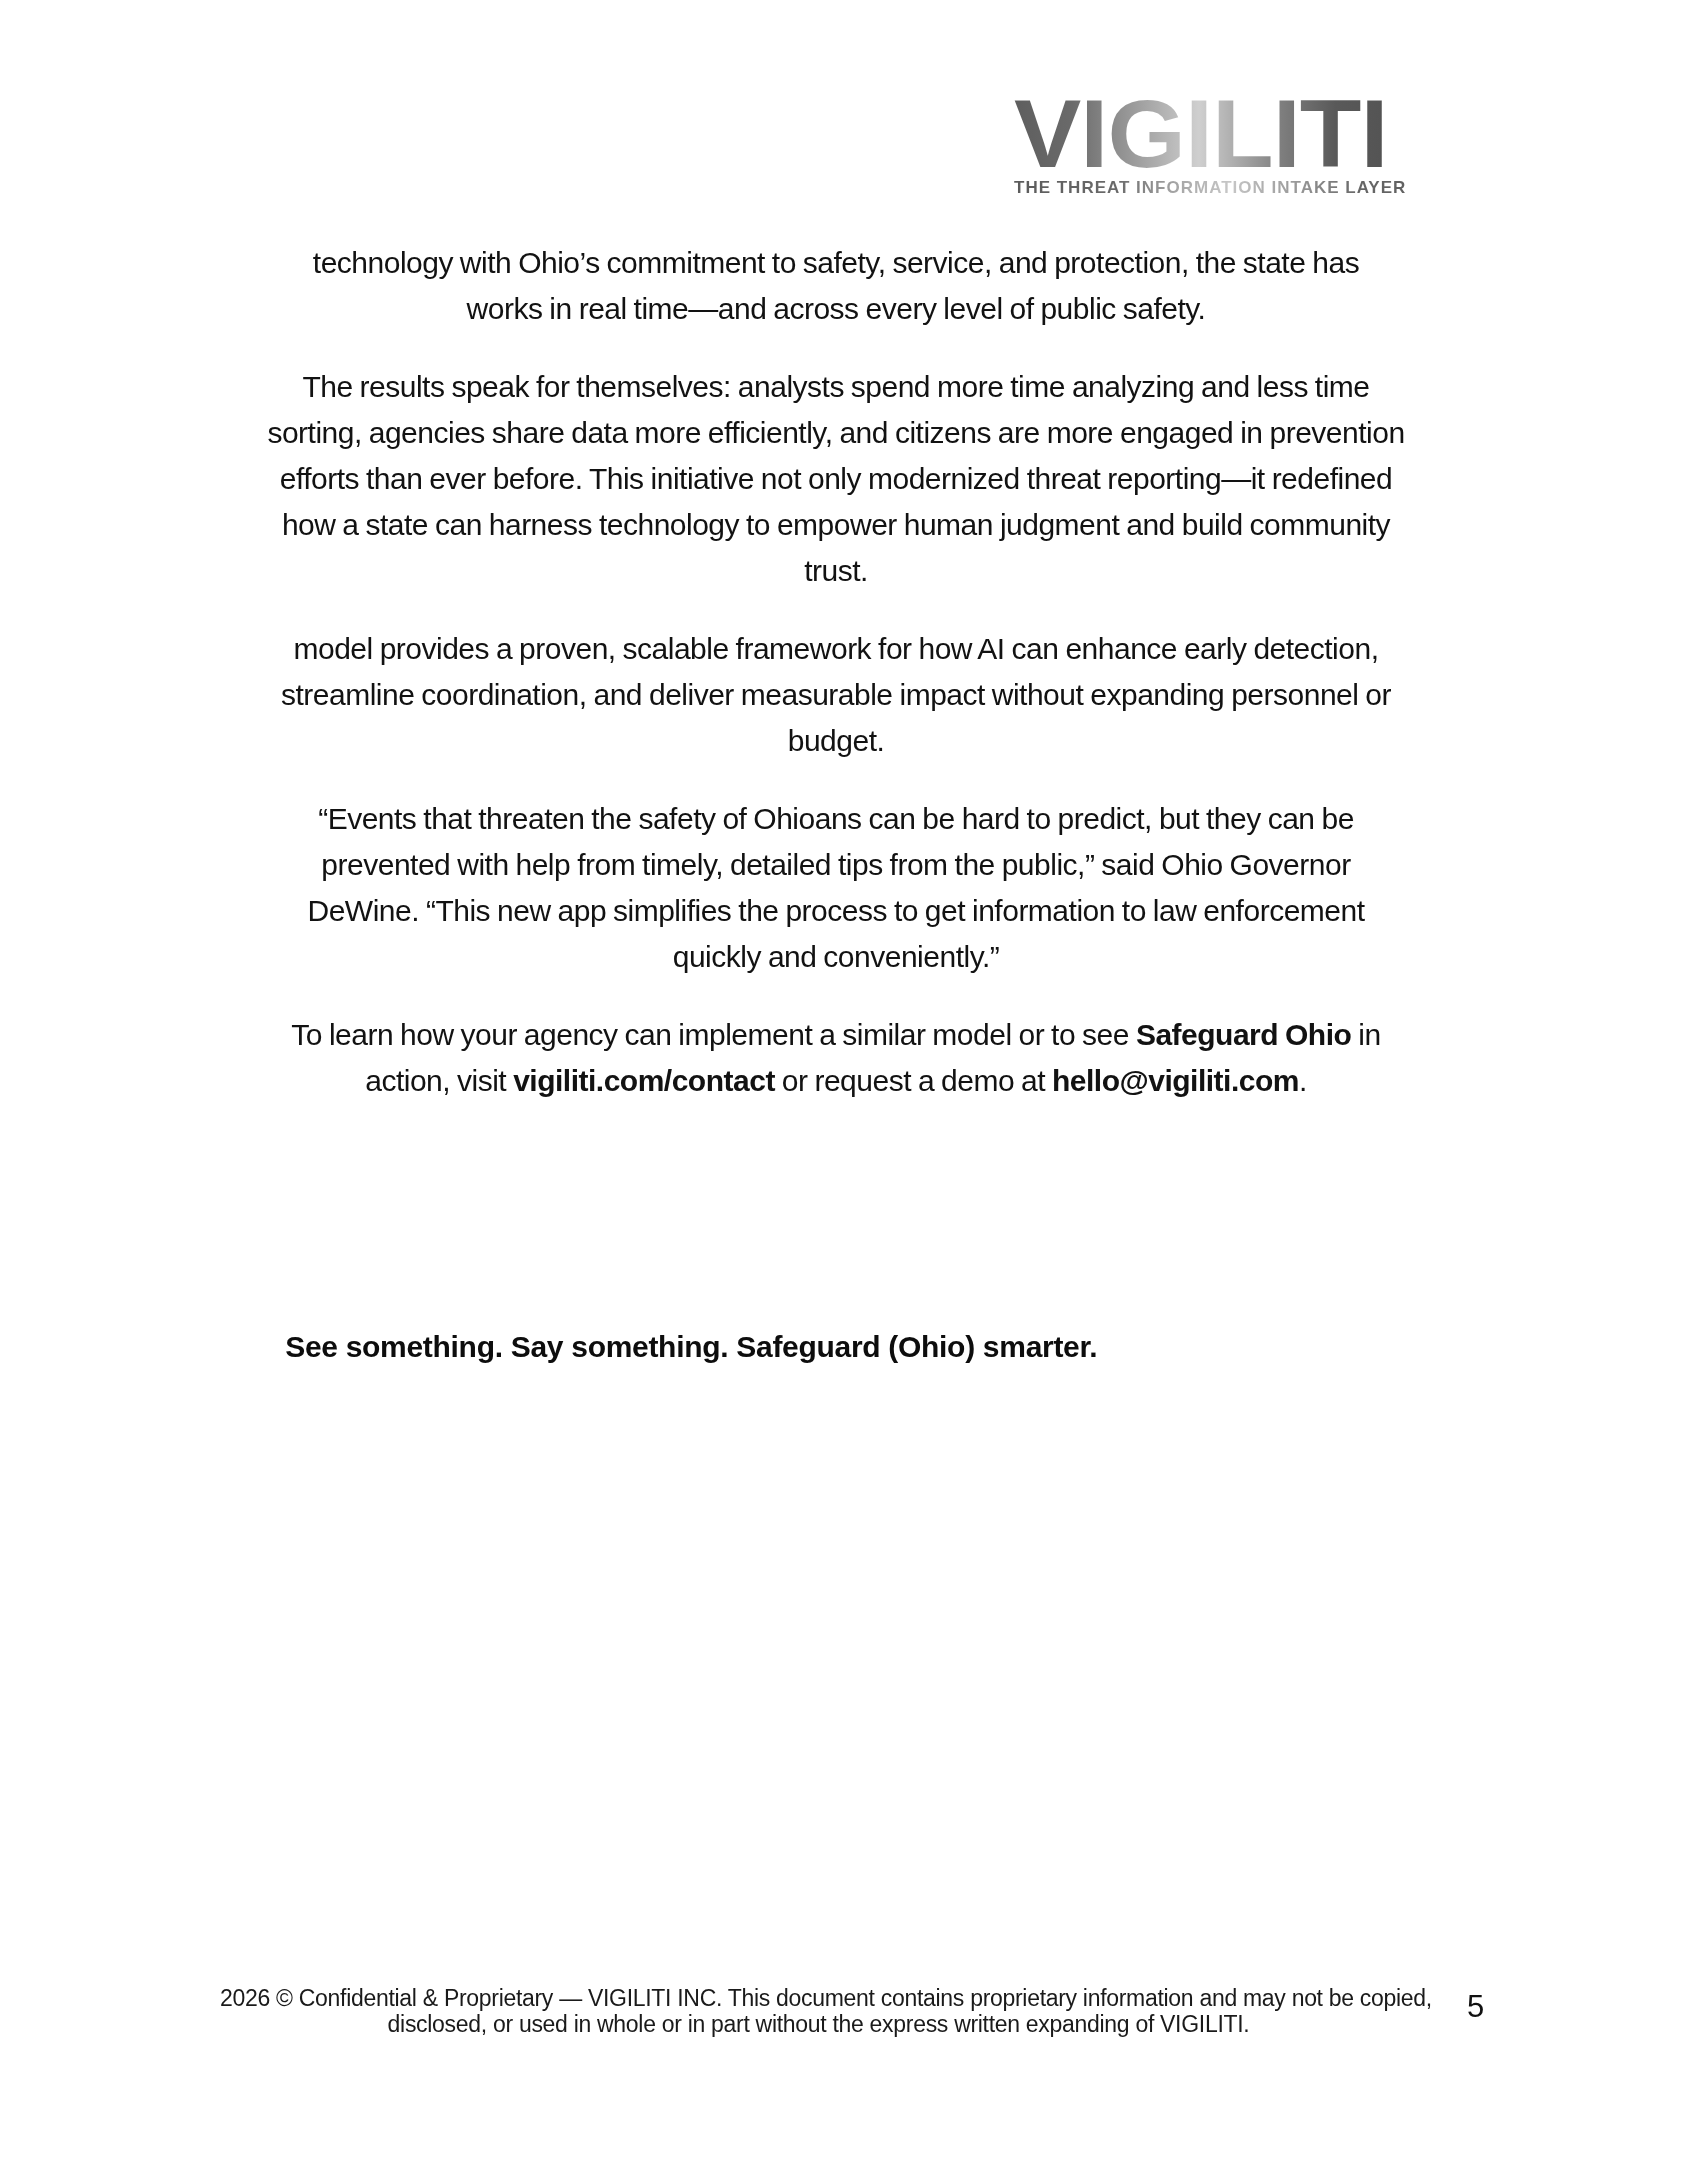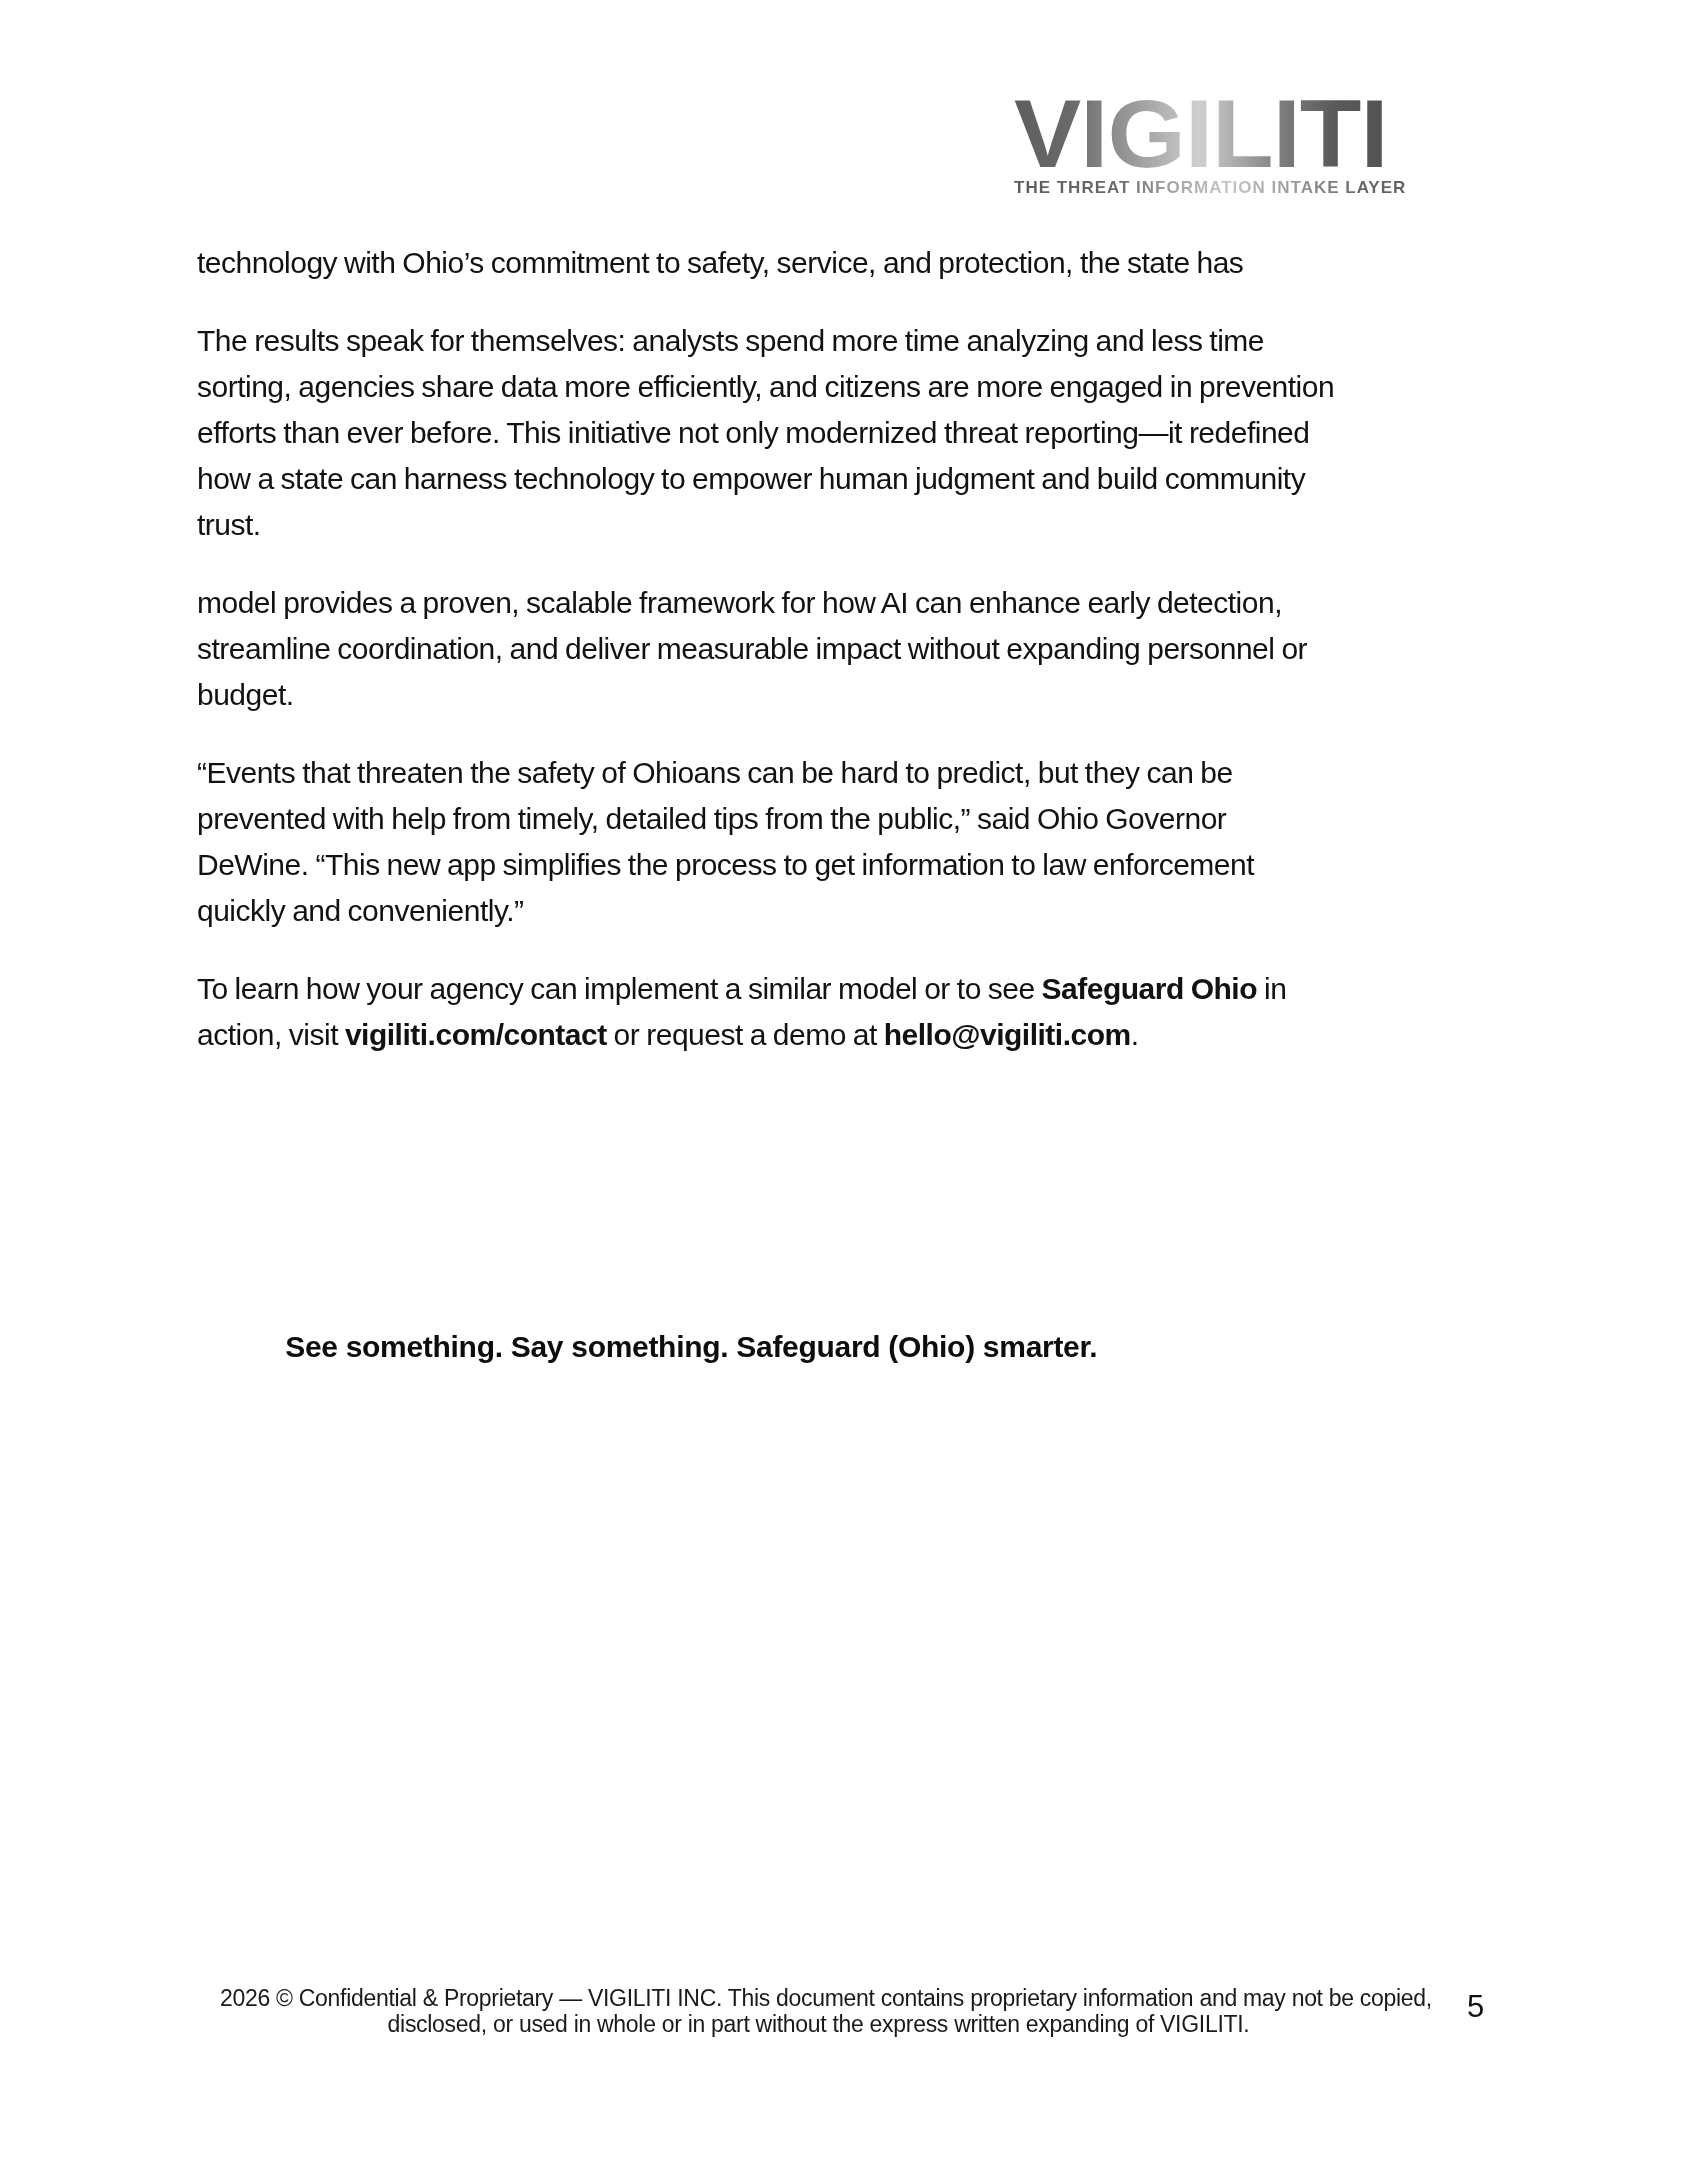--- a/index.html
+++ b/index.html
@@ -70,20 +70,21 @@
       top: 240px;
       width: 1278px;
     }
     .para {
       margin: 0 0 32px 0;
       font-size: 30px;
       line-height: 46px;
       letter-spacing: -0.5px;
       word-spacing: -0.9px;
       color: #121212;
+      text-align: center;
     }
     .para .line {
       display: block;
       white-space: nowrap;
     }
     .para b {
       font-weight: 700;
     }
 
     
@@ -137,20 +138,21 @@
 
   <div class="logo">
     <span class="logo-word">VIGILITI</span>
     <span class="logo-tagline">THE THREAT INFORMATION INTAKE LAYER</span>
   </div>
 
   <div class="content">
 
     <p class="para">
       <span class="line">technology with Ohio’s commitment to safety, service, and protection, the state has</span>
+      <span class="line">works in real time—and across every level of public safety.</span>
     </p>
 
     <p class="para">
       <span class="line">The results speak for themselves: analysts spend more time analyzing and less time</span>
       <span class="line">sorting, agencies share data more efficiently, and citizens are more engaged in prevention</span>
       <span class="line">efforts than ever before. This initiative not only modernized threat reporting—it redefined</span>
       <span class="line">how a state can harness technology to empower human judgment and build community</span>
       <span class="line">trust.</span>
     </p>
 

